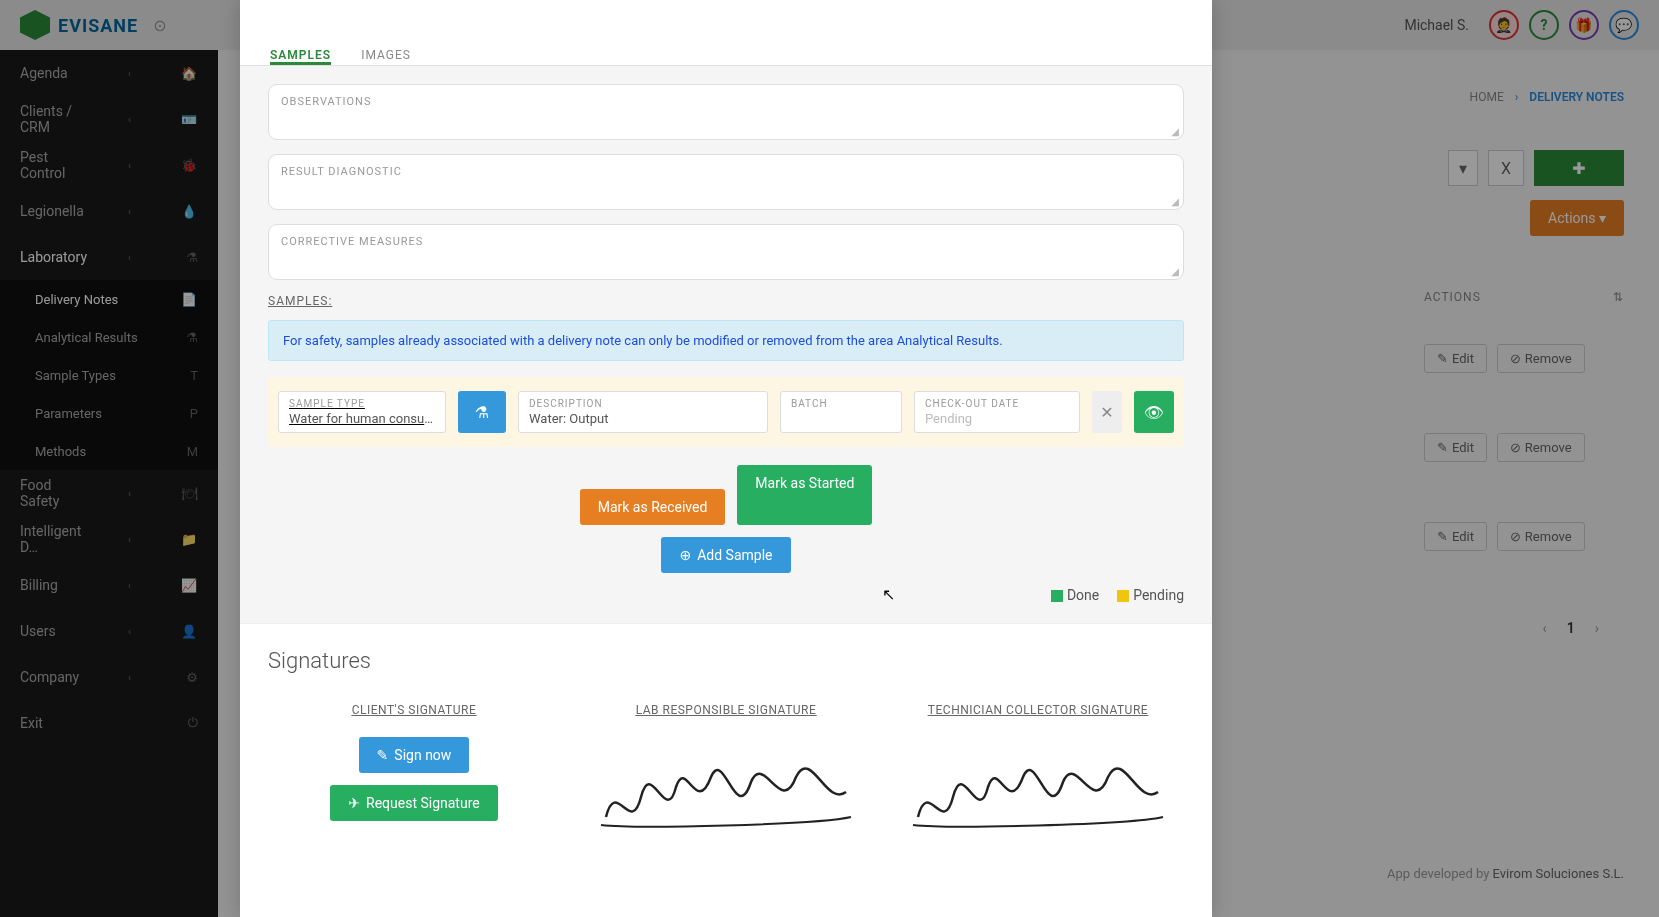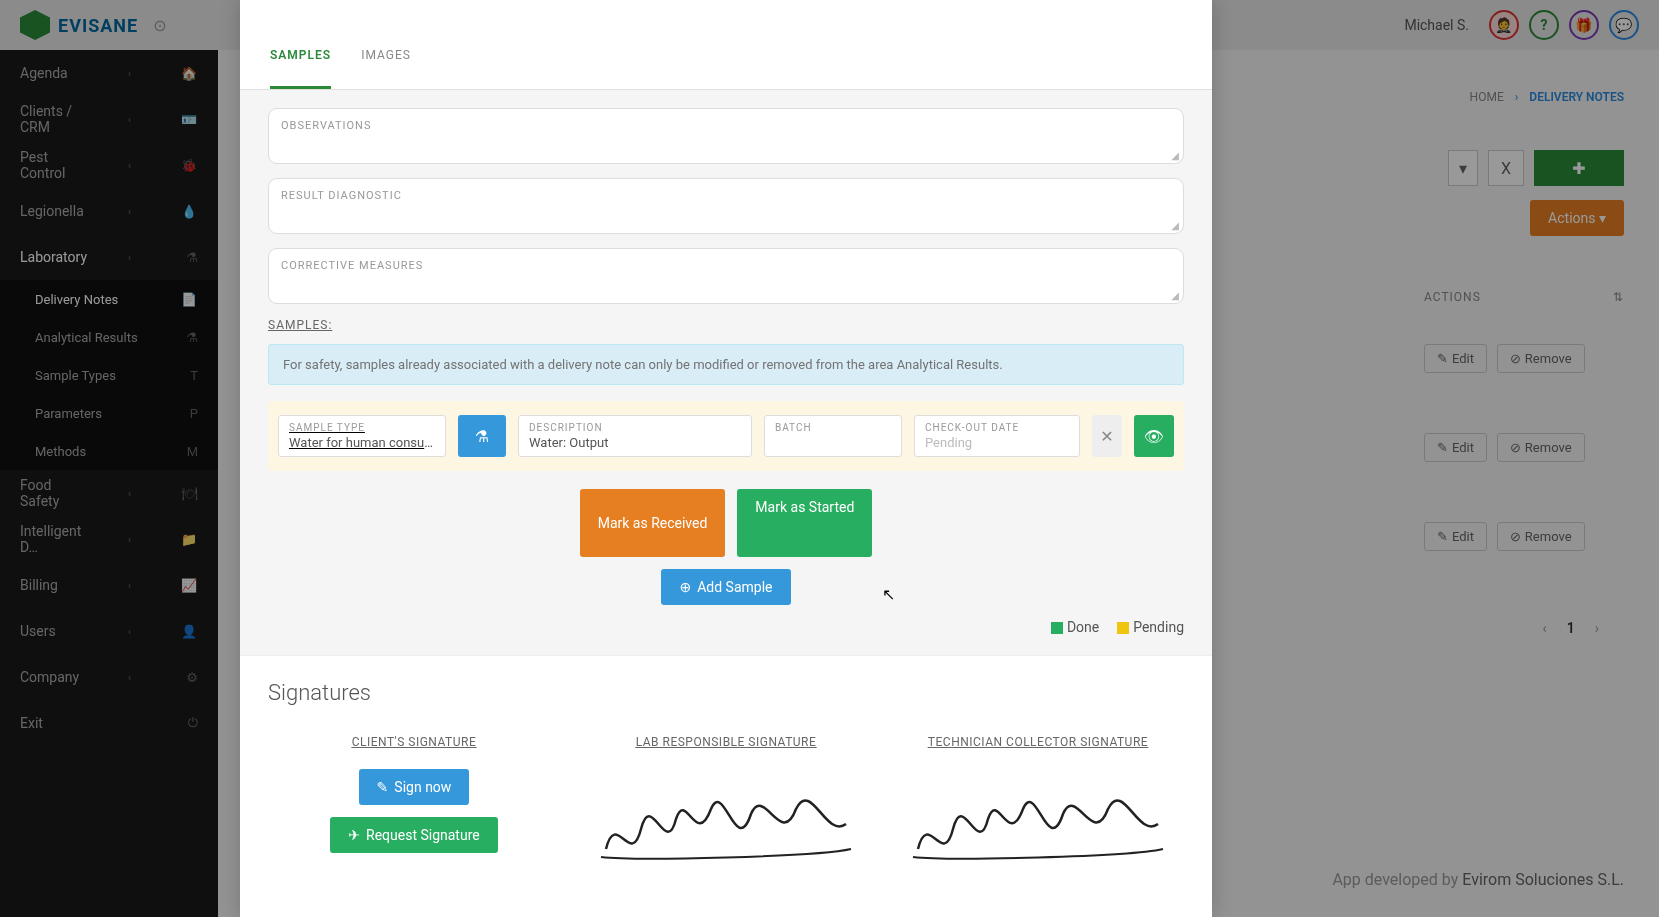--- a/index.html
+++ b/index.html
@@ -42,55 +42,55 @@
 .tc-select { width: 30px; height: 36px; border: 1px solid #ccc; background: #fff; display: flex; align-items: center; justify-content: center; color: #666; cursor: pointer; }
 .tc-x { width: 36px; height: 36px; border: 1px solid #ccc; background: #fff; display: flex; align-items: center; justify-content: center; color: #666; cursor: pointer; }
 .tc-add { width: 90px; height: 36px; background: #2a8a3a; color: #fff; display: flex; align-items: center; justify-content: center; cursor: pointer; }
 .actions-btn { position: absolute; top: 150px; right: 35px; background: #e67e22; color: #fff; padding: 10px 18px; border-radius: 3px; font-size: 14px; cursor: pointer; }
 .bg-table { position: absolute; top: 240px; right: 35px; width: 200px; }
 .bg-th { font-size: 12px; color: #888; letter-spacing: 1px; margin-bottom: 40px; display:flex; justify-content:space-between; align-items:center; }
 .bg-row { display: flex; gap: 10px; margin-bottom: 60px; }
 .bg-btn { border: 1px solid #ccc; padding: 6px 12px; border-radius: 3px; font-size: 13px; color: #666; cursor: pointer; display:flex; align-items:center; gap:4px; }
 .pagination { position: absolute; top: 570px; right: 60px; display: flex; gap: 20px; align-items: center; color: #999; font-size: 14px; }
 .pagination .page-num { color: #333; font-weight: 600; }
-.footer-txt { position: absolute; bottom: 28px; right: 35px; font-size: 16px; color: #999; }
+.footer-txt { position: absolute; bottom: 36px; right: 35px; font-size: 13px; color: #999; }
 .footer-txt a { color: #666; }
 
 
 .modal { position: absolute; top: 0; left: 240px; width: 972px; height: 917px; background: #fff; z-index: 10; box-shadow: 0 0 20px rgba(0,0,0,0.2); overflow-y: hidden; }
 .modal-inner { position: relative; }
 
 .tabs-bar { display: flex; gap: 30px; padding: 30px 30px 0 30px; border-bottom: 1px solid #e0e0e0; margin-top: 8px; }
-.tab { padding: 10px 0 24px 0; font-size: 12px; letter-spacing: 1px; color: #888; cursor: pointer; border-bottom: 3px solid transparent; text-align: right; }
+.tab { padding: 10px 0 0 0; font-size: 12px; letter-spacing: 1px; color: #888; cursor: pointer; border-bottom: 3px solid transparent; text-align: right; }
 .tab.active { color: #2a8a3a; border-bottom-color: #2a8a3a; font-weight: 600; }
 
 .gray-section { background: #f5f5f5; padding: 18px 28px 20px 28px; }
 
 .ftext { background: #fff; border: 1px solid #ddd; border-radius: 9px; padding: 10px 12px; margin-bottom: 14px; position: relative; min-height: 56px; }
 .ftext .lbl { font-size: 11px; color: #999; letter-spacing: 1px; }
 .ftext .resize-handle { position: absolute; bottom: 2px; right: 4px; color: #bbb; font-size: 10px; }
 
 .samples-hdr { font-size: 12px; color: #666; text-decoration: underline; letter-spacing: 1px; margin: 4px 0 12px 0; }
-.info-bar { background: #d9edf7; border: 1px solid #bce8f1; color: #737373; padding: 12px 14px; font-size: 13px; border-radius: 3px; margin-bottom: 16px; }
+.info-bar { background: #d9edf7; border: 1px solid #bce8f1; color: #1d4ed8; padding: 12px 14px; font-size: 13px; border-radius: 3px; margin-bottom: 16px; }
 
 .sample-row { display: flex; gap: 12px; background: #fdf6e3; padding: 14px 10px; border-radius: 3px; margin-bottom: 18px; }
 .sr-box { background: #fff; border: 1px solid #ddd; border-radius: 3px; padding: 6px 10px; position: relative; }
 .sr-box .lbl { font-size: 10px; color: #999; letter-spacing: 1px; }
 .sr-box .val { font-size: 13px; color: #555; padding-top: 2px; white-space: nowrap; overflow: hidden; text-overflow: ellipsis; }
 .sr-box .val.pending { color: #bbb; }
 .sr-type { width: 168px; text-decoration: underline; }
 .sr-flask { width: 48px; background: #3498db; color: #fff; display: flex; align-items: center; justify-content: center; font-size: 16px; border-radius: 3px; cursor: pointer; }
 .sr-desc { flex: 1; }
-.sr-batch { width: 138px; }
+.sr-batch { width: 122px; }
 .sr-date { width: 166px; }
 .sr-x { width: 30px; background: #eee; border-radius: 3px; display:flex; align-items:center; justify-content:center; color:#888; cursor:pointer; }
 .sr-eye { width: 40px; background: #27ae60; color: #fff; display: flex; align-items: center; justify-content: center; border-radius: 3px; cursor: pointer; }
 
 .btn-row { display: flex; justify-content: center; gap: 12px; margin-bottom: 12px; }
-.btn-orange { background: #e67e22; color: #fff; padding: 26px 18px; border-radius: 3px; font-size: 14px; cursor: pointer; }
+.btn-orange { background: #e67e22; color: #fff; padding: 10px 18px; border-radius: 3px; font-size: 14px; cursor: pointer; margin-top: 24px; }
 .btn-green { background: #27ae60; color: #fff; padding: 10px 18px; border-radius: 3px; font-size: 14px; cursor: pointer; }
 .btn-blue { background: #3498db; color: #fff; padding: 10px 18px; border-radius: 3px; font-size: 14px; cursor: pointer; display:flex; align-items:center; gap:6px; }
 
 .legend-row { display: flex; justify-content: flex-end; gap: 18px; font-size: 14px; color: #555; margin-top: 14px; }
 .lg-sq { display: inline-block; width: 12px; height: 12px; margin-right: 4px; vertical-align: middle; }
 .lg-done { background: #27ae60; }
 .lg-pend { background: #f1c40f; }
 
 .signatures-section { padding: 24px 28px; border-top: 1px solid #eee; }
 .sig-title { font-size: 22px; color: #555; font-weight: 300; margin-bottom: 30px; }

